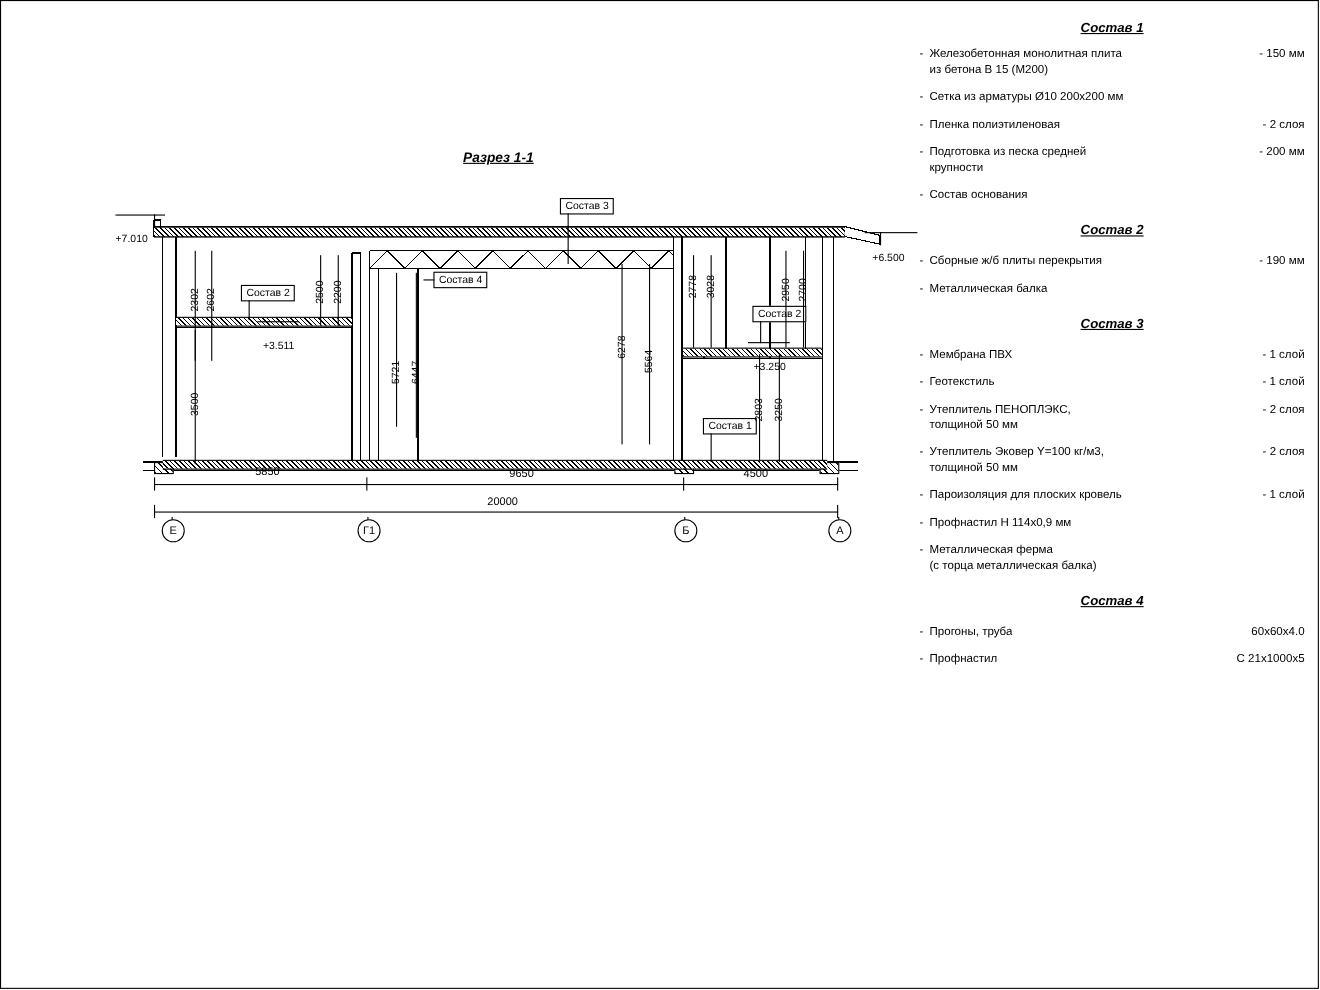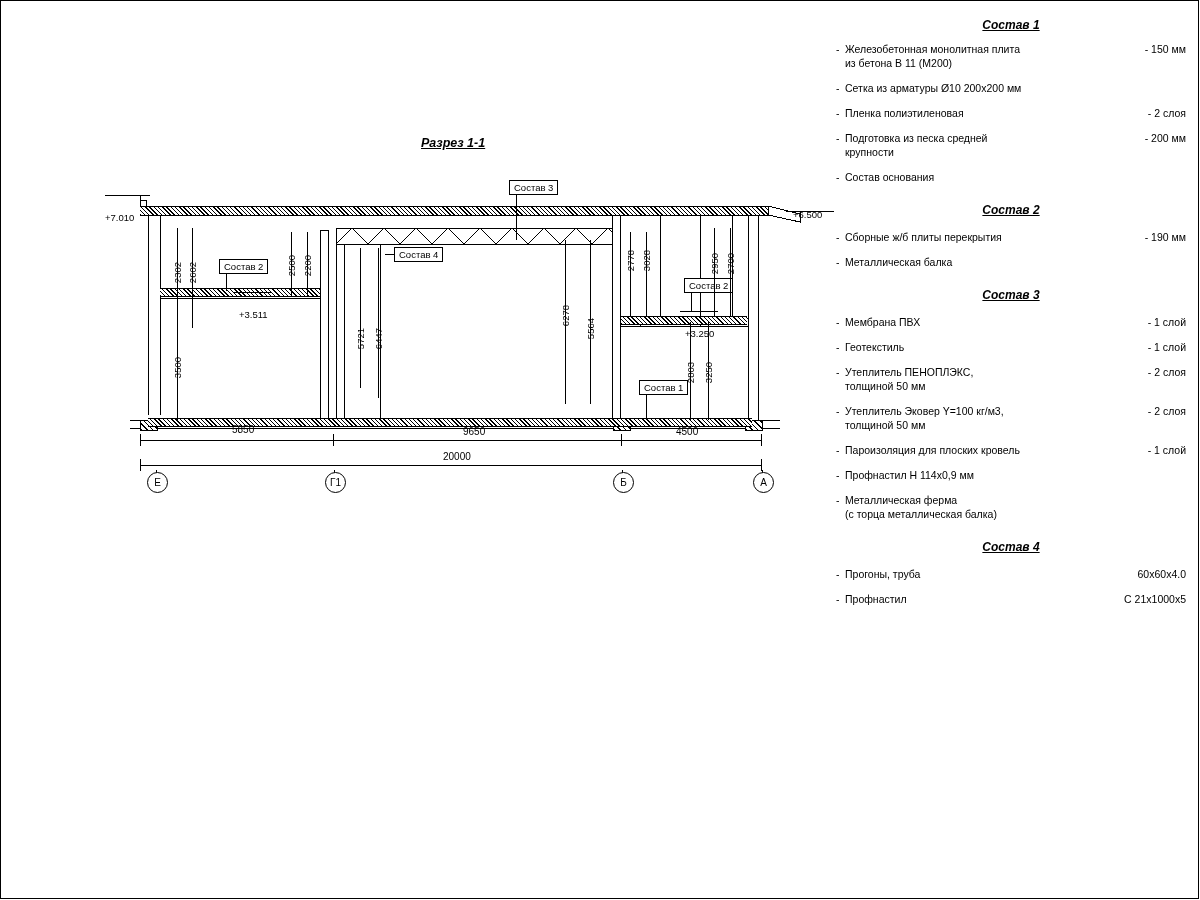--- a/index.html
+++ b/index.html
@@ -156,21 +156,21 @@
 
   <div class="abs" style="left:160px;top:288px;width:160px;height:7px;background:repeating-linear-gradient(45deg,#000 0 1px,#fff 1px 3px);border-top:1px solid #000;border-bottom:1px solid #000;"></div>
   <div class="abs" style="left:621px;top:316px;width:126px;height:7px;background:repeating-linear-gradient(45deg,#000 0 1px,#fff 1px 3px);border-top:1px solid #000;border-bottom:1px solid #000;"></div>
   <div class="abs" style="left:148px;top:418px;width:604px;height:7px;background:repeating-linear-gradient(45deg,#000 0 1px,#fff 1px 3px);border-top:1px solid #000;border-bottom:1px solid #000;"></div>
   <div class="abs" style="left:140px;top:206px;width:628px;height:8px;background:repeating-linear-gradient(45deg,#000 0 1px,#fff 1px 3px);border-top:1px solid #000;border-bottom:1px solid #000;"></div>
 
   <div class="lvl" style="left:105px;top:182px;">+7.010</div>
   <div class="ln h1" style="left:105px;top:195px;width:45px;"></div>
   <div class="ln v1" style="left:140px;top:195px;height:12px;"></div>
 
-  <div class="lvl" style="left:793px;top:179px;">+6.500</div>
+  <div class="lvl" style="left:793px;top:199px;">+6.500</div>
   <div class="ln h1" style="left:786px;top:211px;width:48px;"></div>
   <div class="ln v1" style="left:800px;top:211px;height:12px;"></div>
 
   <div class="lvl" style="left:239px;top:279px;">+3.511</div>
   <div class="ln h1" style="left:234px;top:292px;width:38px;"></div>
 
   <div class="lvl" style="left:685px;top:298px;">+3.250</div>
   <div class="ln h1" style="left:680px;top:311px;width:38px;"></div>
 
   <div class="callout" style="left:509px;top:180px;">Состав 3</div>
@@ -249,21 +249,21 @@
   <div class="ln v1" style="left:762px;top:470px;height:8px;"></div>
   <div class="axcircle" style="left:753px;top:472px;">А</div>
 
   <div id="legend">
 
     <div class="leg-block">
       <div class="leg-head sectitle">Состав 1</div>
       <div class="leg-row">
         <span class="dash">-</span>
         <span class="label">Железобетонная  монолитная плита
-из бетона В 11 (М200)</span>
+из бетона В 15 (М200)</span>
         <span class="val">- 150 мм</span>
       </div>
       <div class="leg-row">
         <span class="dash">-</span>
         <span class="label">Сетка из арматуры Ø10 200х200 мм</span>
         <span class="val"></span>
       </div>
       <div class="leg-row">
         <span class="dash">-</span>
         <span class="label">Пленка полиэтиленовая</span>

